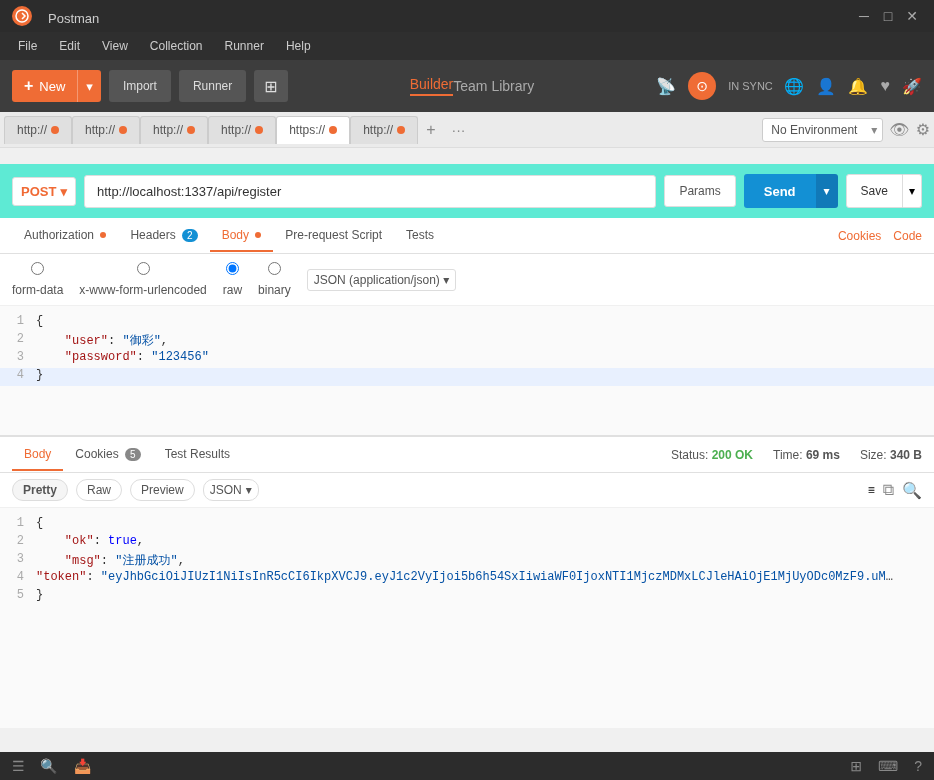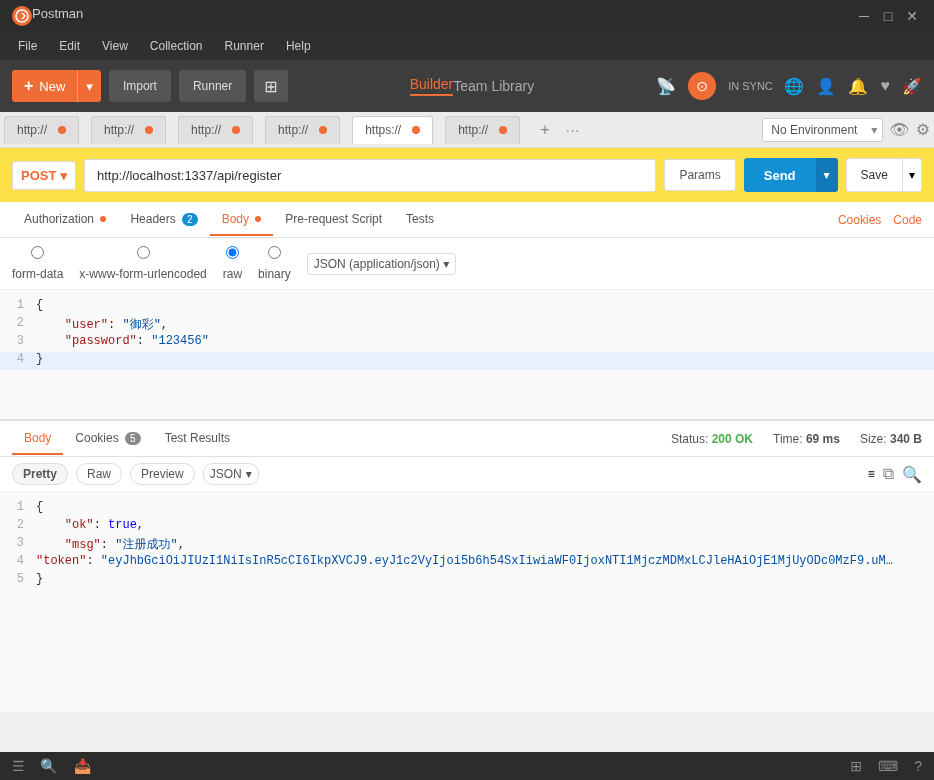--- a/index.html
+++ b/index.html
@@ -1,20 +1,20 @@
 <!DOCTYPE html>
 <html><head>
   <meta charset="utf-8">
   <style>
     * { box-sizing: border-box; margin: 0; padding: 0; }
     body { font-family: -apple-system, BlinkMacSystemFont, 'Segoe UI', sans-serif; font-size: 12px; background: #f0f0f0; overflow: hidden; width: 934px; height: 780px; }
 
     
     .title-bar { background: #2c2c2c; height: 32px; display: flex; align-items: center; padding: 0 12px; justify-content: space-between; }
-    .title-bar-left { display: flex; align-items: flex-start; gap: 0; color: #ccc; font-size: 13px; }
+    .title-bar-left { display: flex; align-items: flex-end; gap: 16px; color: #ccc; font-size: 13px; }
     .postman-logo { width: 20px; height: 20px; background: #ef6c35; border-radius: 50%; display: flex; align-items: center; justify-content: center; color: white; font-size: 10px; font-weight: bold; }
     .title-bar-controls { display: flex; gap: 4px; }
     .title-btn { width: 20px; height: 20px; background: transparent; border: none; color: #aaa; cursor: pointer; font-size: 14px; display: flex; align-items: center; justify-content: center; }
 
     
     .menu-bar { background: #2f2f2f; height: 28px; display: flex; align-items: center; padding: 0 8px; gap: 2px; }
     .menu-item { color: #ccc; padding: 4px 10px; font-size: 12px; cursor: pointer; border-radius: 3px; }
 
     
     .toolbar { background: #3d3d3d; height: 52px; display: flex; align-items: center; padding: 0 12px; gap: 8px; }
@@ -25,34 +25,34 @@
     .sync-icon { width: 28px; height: 28px; border-radius: 50%; background: #ef6c35; display: flex; align-items: center; justify-content: center; color: white; font-size: 14px; }
     .sync-text { color: #aaa; font-size: 11px; }
     .toolbar-center { flex: 1; display: flex; justify-content: center; align-items: center; }
     .builder-tab { color: #ef6c35; font-size: 14px; cursor: pointer; padding-bottom: 2px; border-bottom: 2px solid #ef6c35; }
     .team-lib-tab { color: #aaa; font-size: 14px; cursor: pointer; }
     .toolbar-right { display: flex; align-items: center; gap: 12px; }
     .toolbar-icon { color: #aaa; font-size: 16px; cursor: pointer; }
 
     
     .tabs-bar { background: #ebebeb; height: 36px; display: flex; align-items: center; padding: 0 4px; overflow: hidden; border-bottom: 1px solid #ddd; }
-    .request-tab { display: flex; align-items: center; gap: 11px; padding: 0 12px; height: 28px; border-radius: 3px 3px 0 0; font-size: 12px; color: #555; cursor: pointer; background: #e0e0e0; border: 1px solid #ccc; border-bottom: none; margin-right: 12px; white-space: nowrap; }
+    .request-tab { display: flex; align-items: center; gap: 4px; padding: 0 12px; height: 28px; border-radius: 3px 3px 0 0; font-size: 12px; color: #555; cursor: pointer; background: #e0e0e0; border: 1px solid #ccc; border-bottom: none; margin-right: 0; white-space: nowrap; }
     .request-tab .tab-dot { width: 8px; height: 8px; border-radius: 50%; background: #ef6c35; }
     .request-tab.active { background: white; border-color: #ccc; }
     .tab-plus { padding: 4px 8px; cursor: pointer; color: #888; font-size: 16px; }
     .tab-more { padding: 4px 8px; cursor: pointer; color: #888; font-size: 14px; }
     .tabs-right { margin-left: auto; display: flex; align-items: center; gap: 6px; }
     .no-env-select { background: white; border: 1px solid #ccc; border-radius: 3px; padding: 4px 24px 4px 8px; font-size: 12px; color: #555; cursor: pointer; appearance: none; }
     .env-wrapper { position: relative; display: flex; align-items: center; }
     .env-arrow { position: absolute; right: 6px; color: #888; pointer-events: none; }
     .env-eye { color: #888; cursor: pointer; font-size: 16px; }
     .env-gear { color: #888; cursor: pointer; font-size: 16px; }
 
     
-    .request-area { background: #fde047; border-bottom: 1px solid #e0e0e0; }
+    .request-area { background: #5eead4; border-bottom: 1px solid #e0e0e0; margin-top: 16px; }
     .request-url-bar { display: flex; align-items: center; padding: 10px 12px; gap: 8px; }
     .method-select { border: 1px solid #ddd; border-radius: 3px; padding: 6px 8px; font-size: 13px; font-weight: 600; color: #f06a35; background: white; cursor: pointer; display: flex; align-items: center; gap: 4px; }
     .url-input { flex: 1; border: 1px solid #ddd; border-radius: 3px; padding: 8px 12px; font-size: 13px; color: #333; }
     .params-btn { border: 1px solid #ddd; background: white; border-radius: 3px; padding: 8px 14px; font-size: 12px; color: #555; cursor: pointer; }
     .send-btn { background: #1390d4; color: white; border: none; border-radius: 3px 0 0 3px; padding: 8px 20px; font-size: 13px; font-weight: 600; cursor: pointer; height: 34px; }
     .send-arrow { background: #1179b8; color: white; border: none; border-radius: 0 3px 3px 0; padding: 8px 8px; font-size: 12px; cursor: pointer; height: 34px; }
     .save-btn { background: white; border: 1px solid #ddd; border-radius: 3px 0 0 3px; padding: 8px 14px; font-size: 12px; color: #333; cursor: pointer; height: 34px; }
     .save-arrow { background: white; border: 1px solid #ddd; border-left: none; border-radius: 0 3px 3px 0; padding: 8px 6px; font-size: 12px; cursor: pointer; height: 34px; }
 
     

